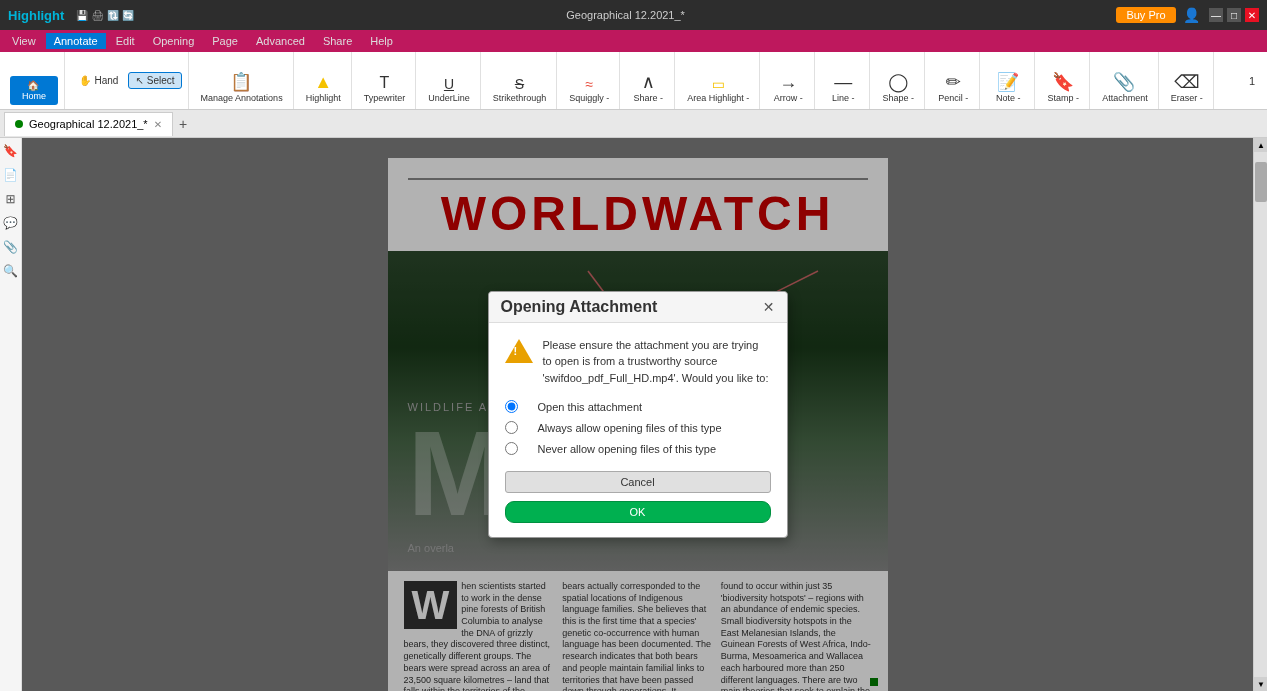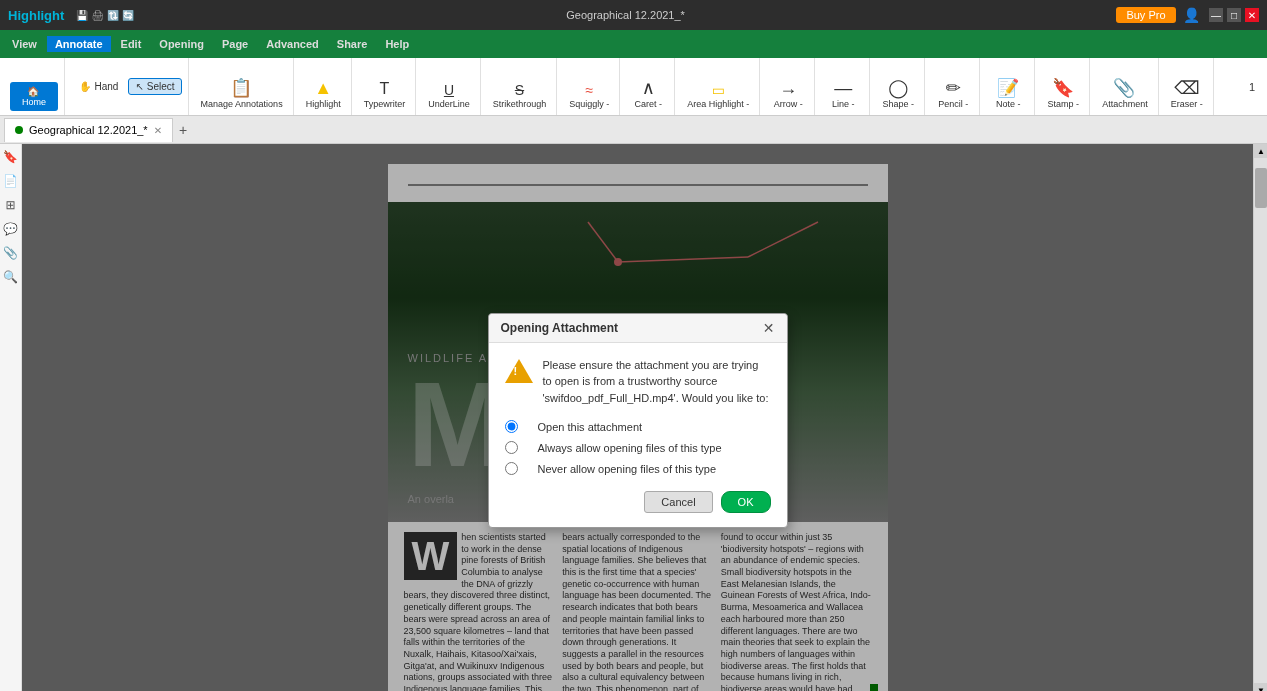--- a/index.html
+++ b/index.html
@@ -20,27 +20,26 @@
     .title-bar-btn { width: 14px; height: 14px; border: none; cursor: pointer; font-size: 10px; display: flex; align-items: center; justify-content: center; background: #555; color: #fff; }
     .title-bar-btn.close { background: #e81123; }
     .title-bar-btn.minimize { background: #555; }
     .title-bar-btn.maximize { background: #555; }
 
     
     .app-logo { color: #00b4d8; font-weight: bold; font-size: 13px; }
 
     
     .menu-bar {
-      height: 28px;
-      background: #15803d;
+      height: 22px;
+      background: #be185d;
       display: flex;
       align-items: center;
       padding: 0 4px;
       gap: 2px;
-      font-weight: bold;
     }
     .menu-item {
       padding: 2px 8px;
       color: #ddd;
       font-size: 11px;
       cursor: pointer;
     }
     .menu-item.active { background: #0078d4; color: #fff; }
 
     
@@ -257,21 +256,21 @@
     }
     .modal-titlebar {
       background: #f5f5f5;
       border-bottom: 1px solid #ddd;
       padding: 6px 12px;
       display: flex;
       align-items: center;
       justify-content: space-between;
       border-radius: 4px 4px 0 0;
     }
-    .modal-title { font-size: 12px; font-weight: 600; color: #333; }
+    .modal-title { font-size: 16px; font-weight: 600; color: #333; }
     .modal-close { cursor: pointer; font-size: 14px; color: #555; background: none; border: none; }
     .modal-body { padding: 14px 16px; }
     .modal-warning-row { display: flex; gap: 10px; align-items: flex-start; margin-bottom: 14px; }
     .warning-icon {
       width: 28px; height: 28px;
       flex-shrink: 0;
       display: flex; align-items: center; justify-content: center;
     }
     .warning-triangle {
       width: 0; height: 0;
@@ -285,21 +284,21 @@
       position: absolute;
       top: 6px; left: -5px;
       color: #fff;
       font-weight: bold;
       font-size: 11px;
     }
     .modal-message { font-size: 11px; color: #333; line-height: 1.5; }
     .modal-options { display: flex; flex-direction: column; gap: 8px; margin-bottom: 16px; }
     .modal-radio-row { display: flex; align-items: center; gap: 20px; font-size: 11px; color: #333; cursor: pointer; }
     .modal-radio-row input[type=radio] { cursor: pointer; }
-    .modal-footer { display: flex; justify-content: flex-end; gap: 8px; }
+    .modal-footer { display: flex; justify-content: flex-end; gap: 8px; flex-direction: column; }
     .modal-btn {
       padding: 4px 16px;
       font-size: 11px;
       border-radius: 3px;
       cursor: pointer;
       border: 1px solid #aaa;
     }
     .modal-btn-cancel { background: #e0e0e0; color: #333; }
     .modal-btn-ok { background: #00b050; color: #fff; border-color: #009040; border-radius: 9px; }
 
@@ -410,21 +409,21 @@
   <div class="ribbon-group" style="min-width:55px;">
     <div class="ribbon-btn">
       <span class="icon" style="font-size:14px;color:#e74c3c;">≈</span>
       <span class="label squiggly-label">Squiggly -</span>
     </div>
   </div>
 
   <div class="ribbon-group" style="min-width:45px;">
     <div class="ribbon-btn">
       <span class="icon">∧</span>
-      <span class="label">Caret -</span>
+      <span class="label">Share -</span>
     </div>
   </div>
 
   <div class="ribbon-group" style="min-width:70px;">
     <div class="ribbon-btn">
       <span class="icon" style="font-size:14px;color:#f5c200;">▭</span>
       <span class="label">Area Highlight -</span>
     </div>
   </div>
 
@@ -508,20 +507,21 @@
     <div class="sidebar-icon">📎</div>
     <div class="sidebar-icon">🔍</div>
   </div>
 
   <div class="doc-area">
     <div class="doc-content">
       <div class="page-bg">
 
         <div class="ww-header">
           <div class="ww-line-top"></div>
+          <div class="ww-title">WORLDWATCH</div>
         </div>
 
         <div class="ww-image">
 
           <svg style="position:absolute;top:0;left:0;width:100%;height:100%;">
             <line x1="200" y1="20" x2="230" y2="60" stroke="#cc6666" stroke-width="1.5"></line>
             <line x1="230" y1="60" x2="360" y2="55" stroke="#cc6666" stroke-width="1.5"></line>
             <line x1="360" y1="55" x2="430" y2="20" stroke="#cc6666" stroke-width="1.5"></line>
             <circle cx="230" cy="60" r="4" fill="#cc6666"></circle>
           </svg>

